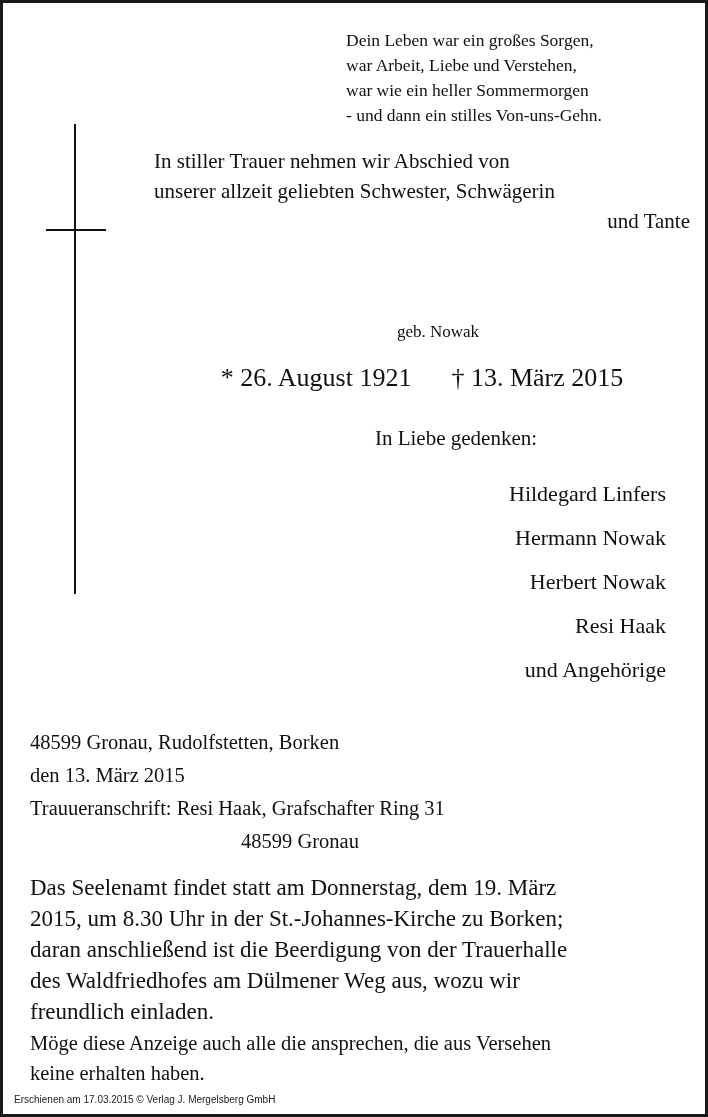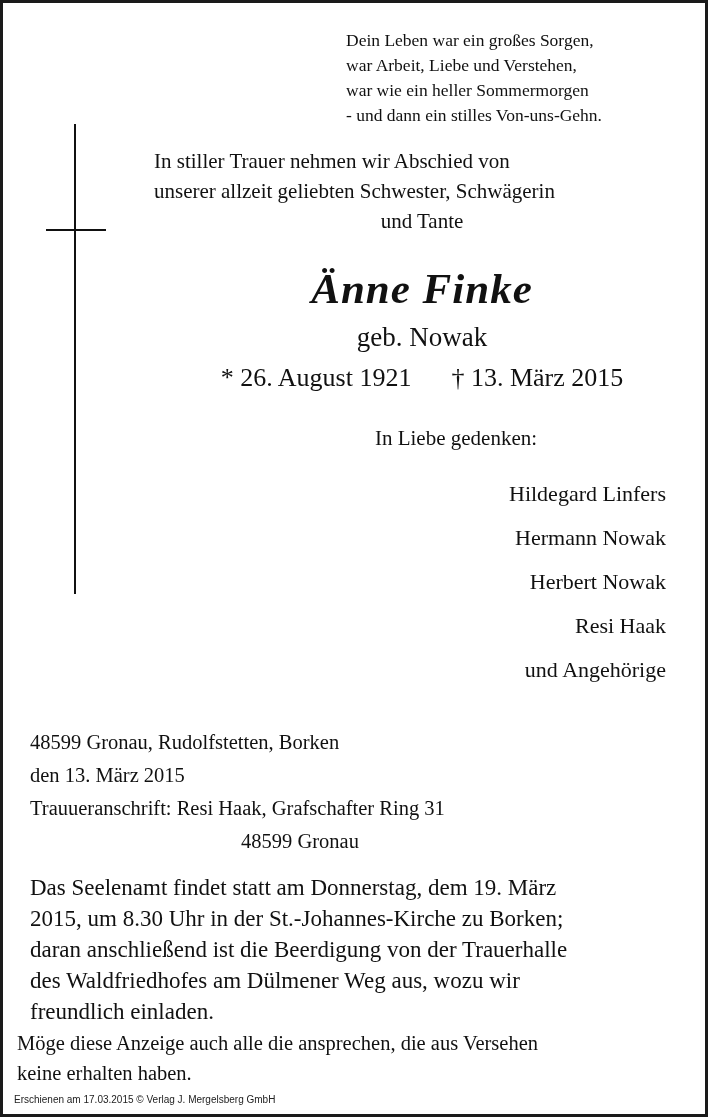--- a/index.html
+++ b/index.html
@@ -78,42 +78,42 @@
     position: absolute;
     left: 148px;
     top: 140px;
     width: 536px;
     font-size: 21px;
     line-height: 30px;
     text-align: justify;
     text-justify: inter-word;
   }
   .intro .lastline {
-    text-align: center;
+    text-align: right;
   }
 
   
   .name {
     position: absolute;
     left: 148px;
     top: 258px;
     width: 536px;
     text-align: center;
     font-size: 43px;
     font-style: italic;
     font-weight: bold;
     letter-spacing: 1px;
   }
   .birthname {
     position: absolute;
-    left: 148px;
+    left: 164px;
     top: 316px;
     width: 536px;
     text-align: center;
-    font-size: 27px;
+    font-size: 17px;
   }
   .dates {
     position: absolute;
     left: 148px;
     top: 357px;
     width: 536px;
     text-align: center;
     font-size: 26px;
   }
   .dates .spacer {
@@ -166,21 +166,21 @@
     text-align: justify;
     text-justify: inter-word;
   }
   .service .lastline {
     text-align: left;
   }
 
   
   .closing {
     position: absolute;
-    left: 11px;
+    left: 24px;
     top: 1022px;
     width: 660px;
     font-size: 20.5px;
     line-height: 30px;
     text-align: left;
   }
 
   
   .footer {
     position: absolute;
@@ -211,21 +211,20 @@
       <div>war wie ein heller Sommermorgen</div>
       <div>- und dann ein stilles Von-uns-Gehn.</div>
     </div>
 
     <div class="intro">
       <div>In stiller Trauer nehmen wir Abschied von</div>
       <div>unserer allzeit geliebten Schwester, Schwägerin</div>
       <div class="lastline">und Tante</div>
     </div>
 
-    <div class="name">Änne Finke</div>
     <div class="birthname">geb. Nowak</div>
     <div class="dates">
       <span>* 26. August 1921</span><span class="spacer"></span><span>† 13. März 2015</span>
     </div>
 
     <div class="memorial-head">In Liebe gedenken:</div>
     <div class="memorial-list">
       <div>Hildegard Linfers</div>
       <div>Hermann Nowak</div>
       <div>Herbert Nowak</div>

